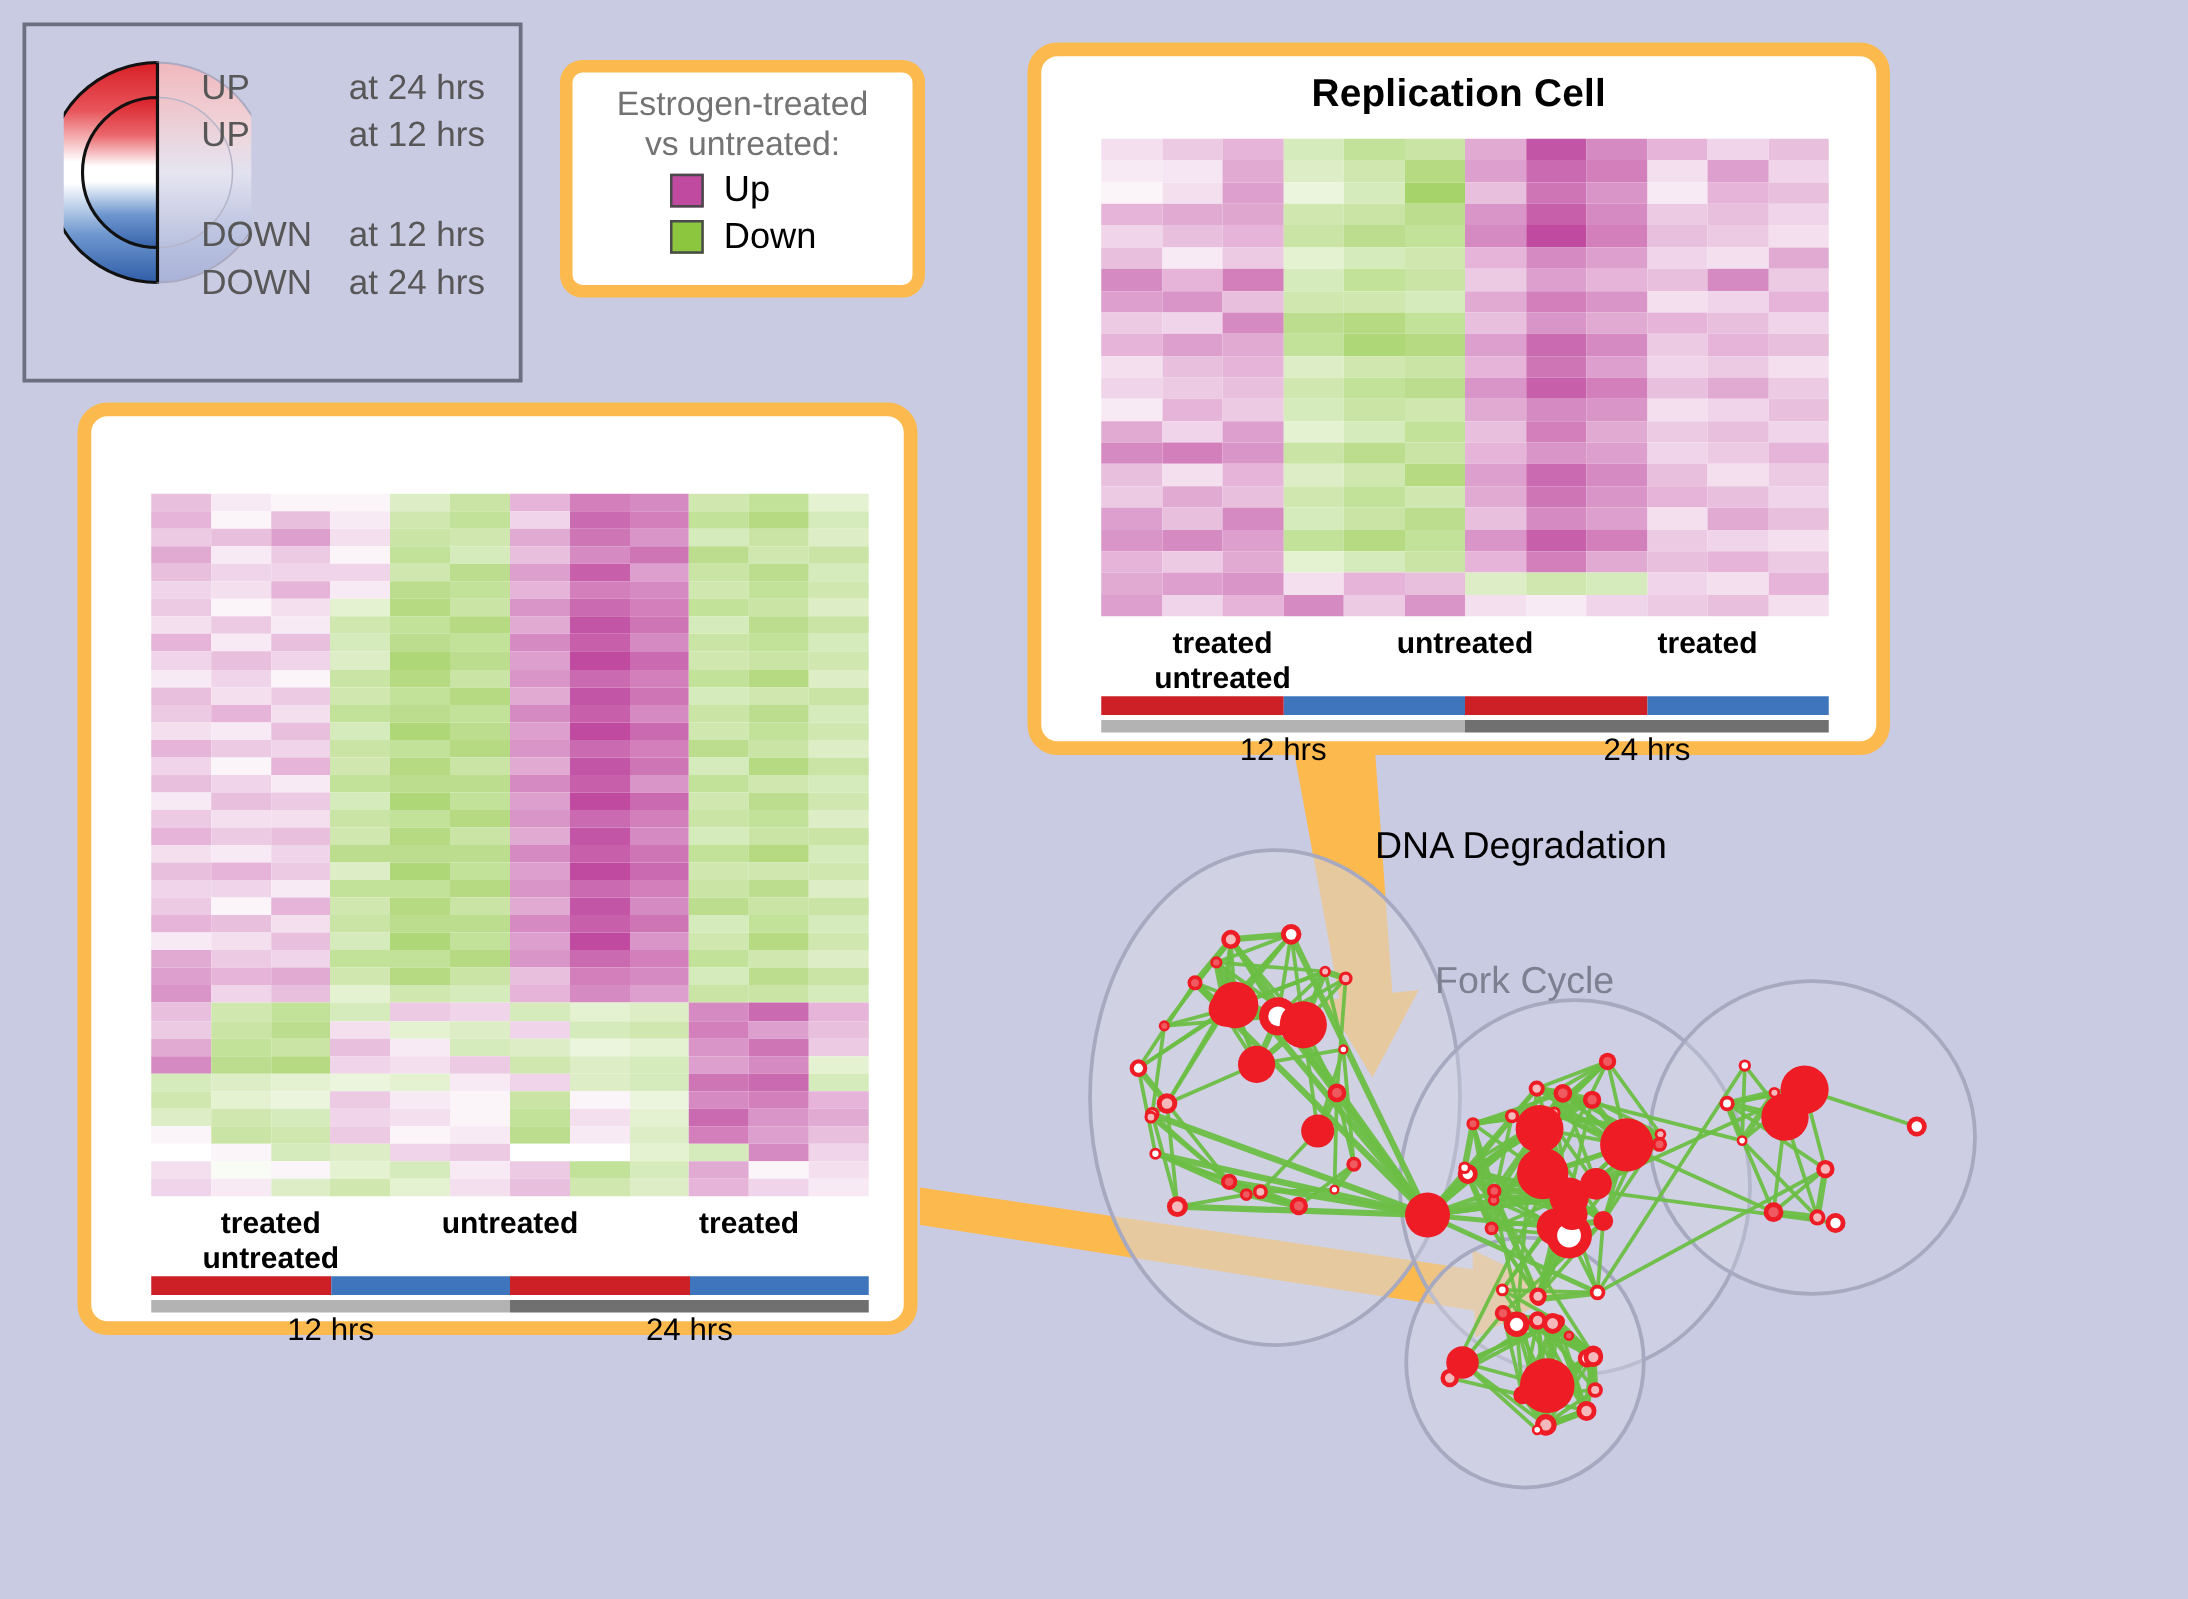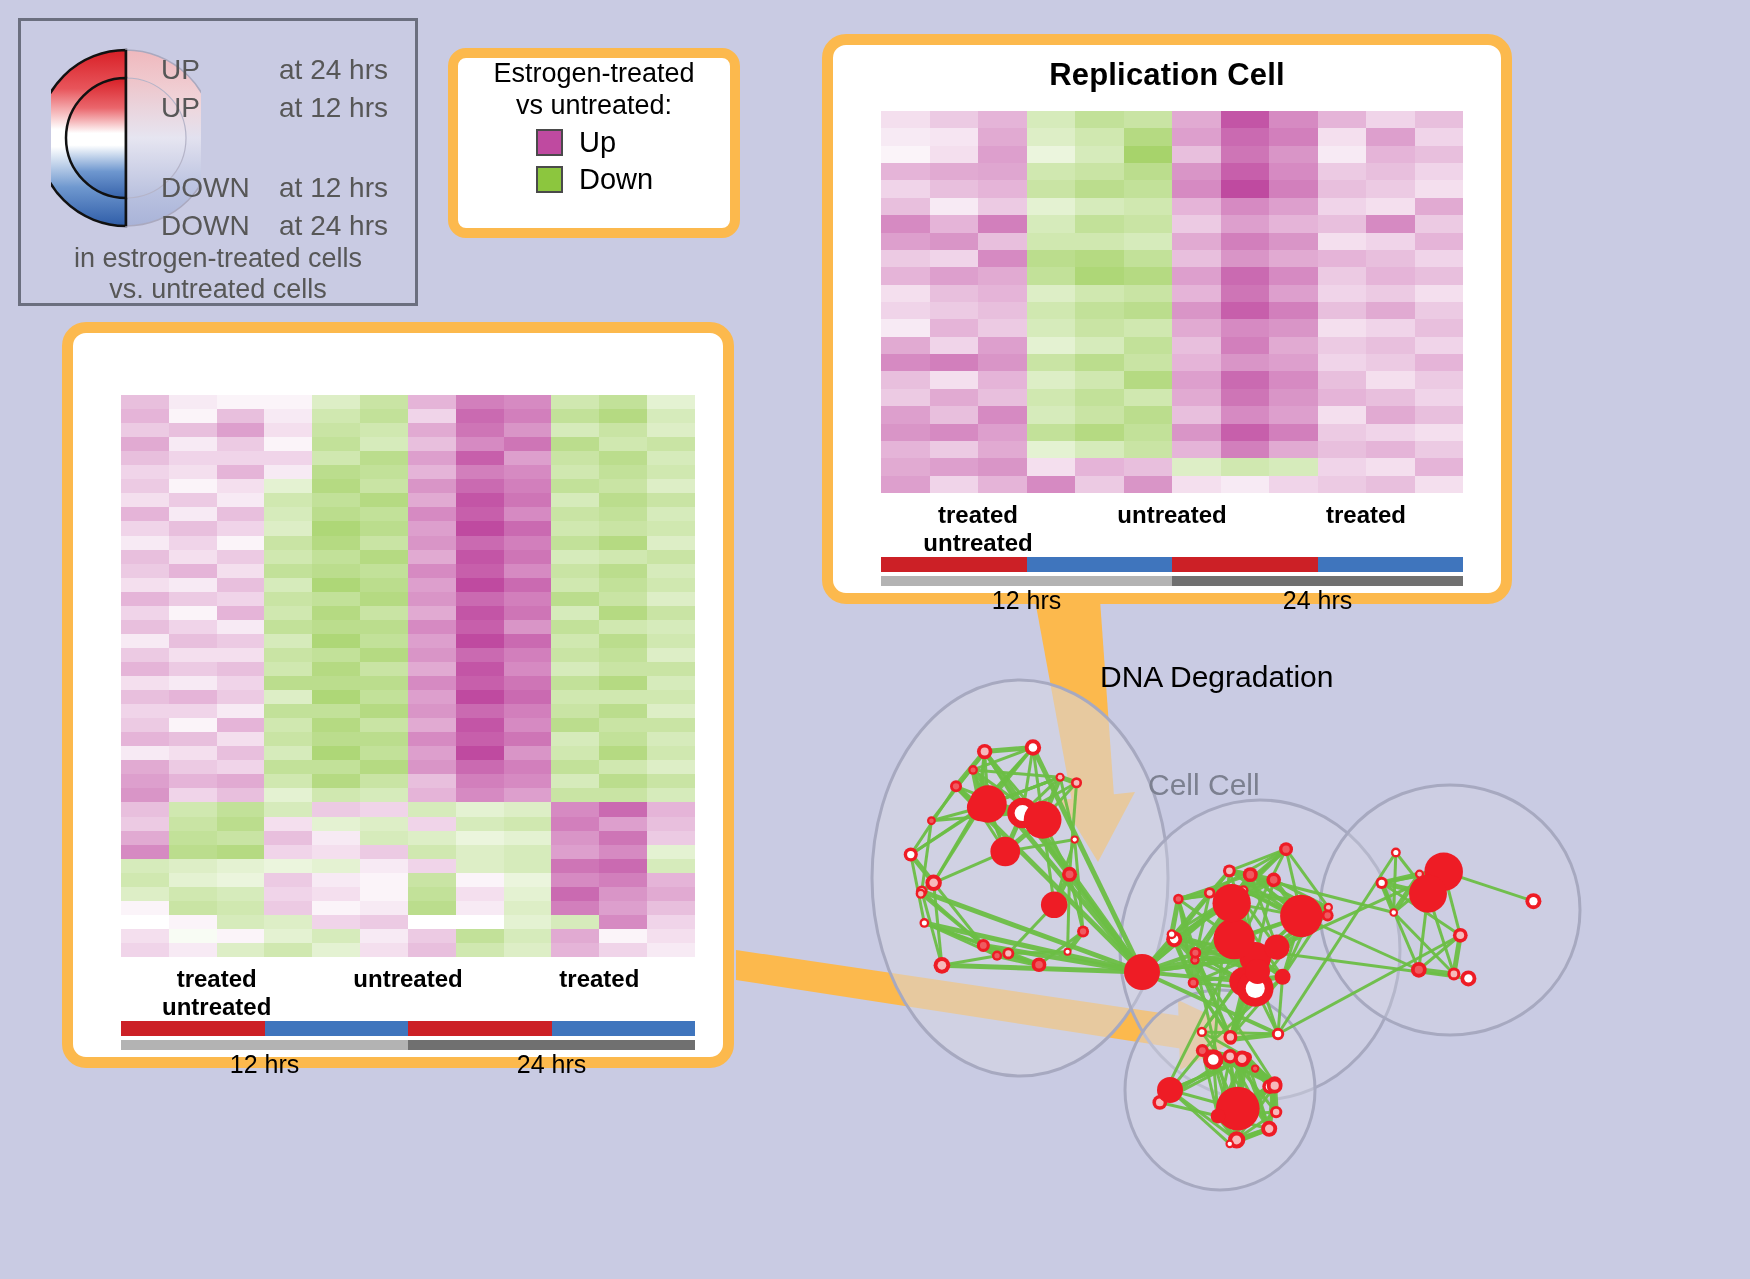--- a/index.html
+++ b/index.html
@@ -27,21 +27,21 @@
     position:absolute;left:0;right:0;top:222px;text-align:center;
     font-size:27px;color:#575757;line-height:1.15;
   }
 
   
   #key-box{
     position:absolute;left:448px;top:48px;width:292px;height:190px;
     background:#ffffff;border:10px solid #fcb94d;border-radius:18px;box-sizing:border-box;
   }
   #key-box .kb-title{
-    text-align:center;font-size:27px;color:#000000;line-height:1.18;padding-top:0;
+    text-align:center;font-size:27px;color:#737373;line-height:1.18;padding-top:10px;
   }
   #key-box .kb-item{display:flex;align-items:center;gap:16px;padding-left:78px;margin-top:4px;}
   .swatch{width:27px;height:27px;border:2px solid #4a4a4a;box-sizing:border-box;}
   .kb-label{font-size:29px;color:#000;}
 
   
   .panel{
     position:absolute;background:#ffffff;border:11px solid #fcb94d;
     border-radius:24px;box-sizing:border-box;
   }
@@ -741,21 +741,21 @@
           <g>
             <circle cx="352" cy="352" r="18" fill="#ee1c25"></circle>
           </g>
           <g>
             <circle cx="380" cy="470" r="13" fill="#ee1c25"></circle>
           </g>
         </g>
       </svg>
 
     <div class="net-label" id="lbl-dna">DNA Degradation</div>
-    <div class="net-label" id="lbl-cell">Cell Cell</div>
+    <div class="net-label" id="lbl-cell">Fork Cycle</div>
   </div>
 
   <div id="scale-legend">
     <div class="disc-wrap">
       <svg viewBox="0 0 150 190" width="150" height="190">
         <defs>
           <linearGradient id="gOuter" x1="0" y1="0" x2="0" y2="1">
             <stop offset="0%" stop-color="#d81f26"></stop>
             <stop offset="22%" stop-color="#e8555b"></stop>
             <stop offset="45%" stop-color="#ffffff"></stop>
@@ -805,24 +805,20 @@
       <div class="leg-gap"></div>
       <div class="leg-row">
         <span class="leg-dir">DOWN</span>
         <span class="leg-time">at 12 hrs</span>
       </div>
       <div class="leg-row">
         <span class="leg-dir">DOWN</span>
         <span class="leg-time">at 24 hrs</span>
       </div>
     </div>
-    <div class="footer">
-      <div>in estrogen-treated cells</div>
-      <div>vs. untreated cells</div>
-    </div>
   </div>
 
   <div id="key-box">
     <div class="kb-title">
       <div>Estrogen-treated</div>
       <div>vs untreated:</div>
     </div>
     <div class="kb-item">
       <span class="swatch" id="sw-up" style="background: rgb(191, 74, 160);"></span>
       <span class="kb-label">Up</span>

